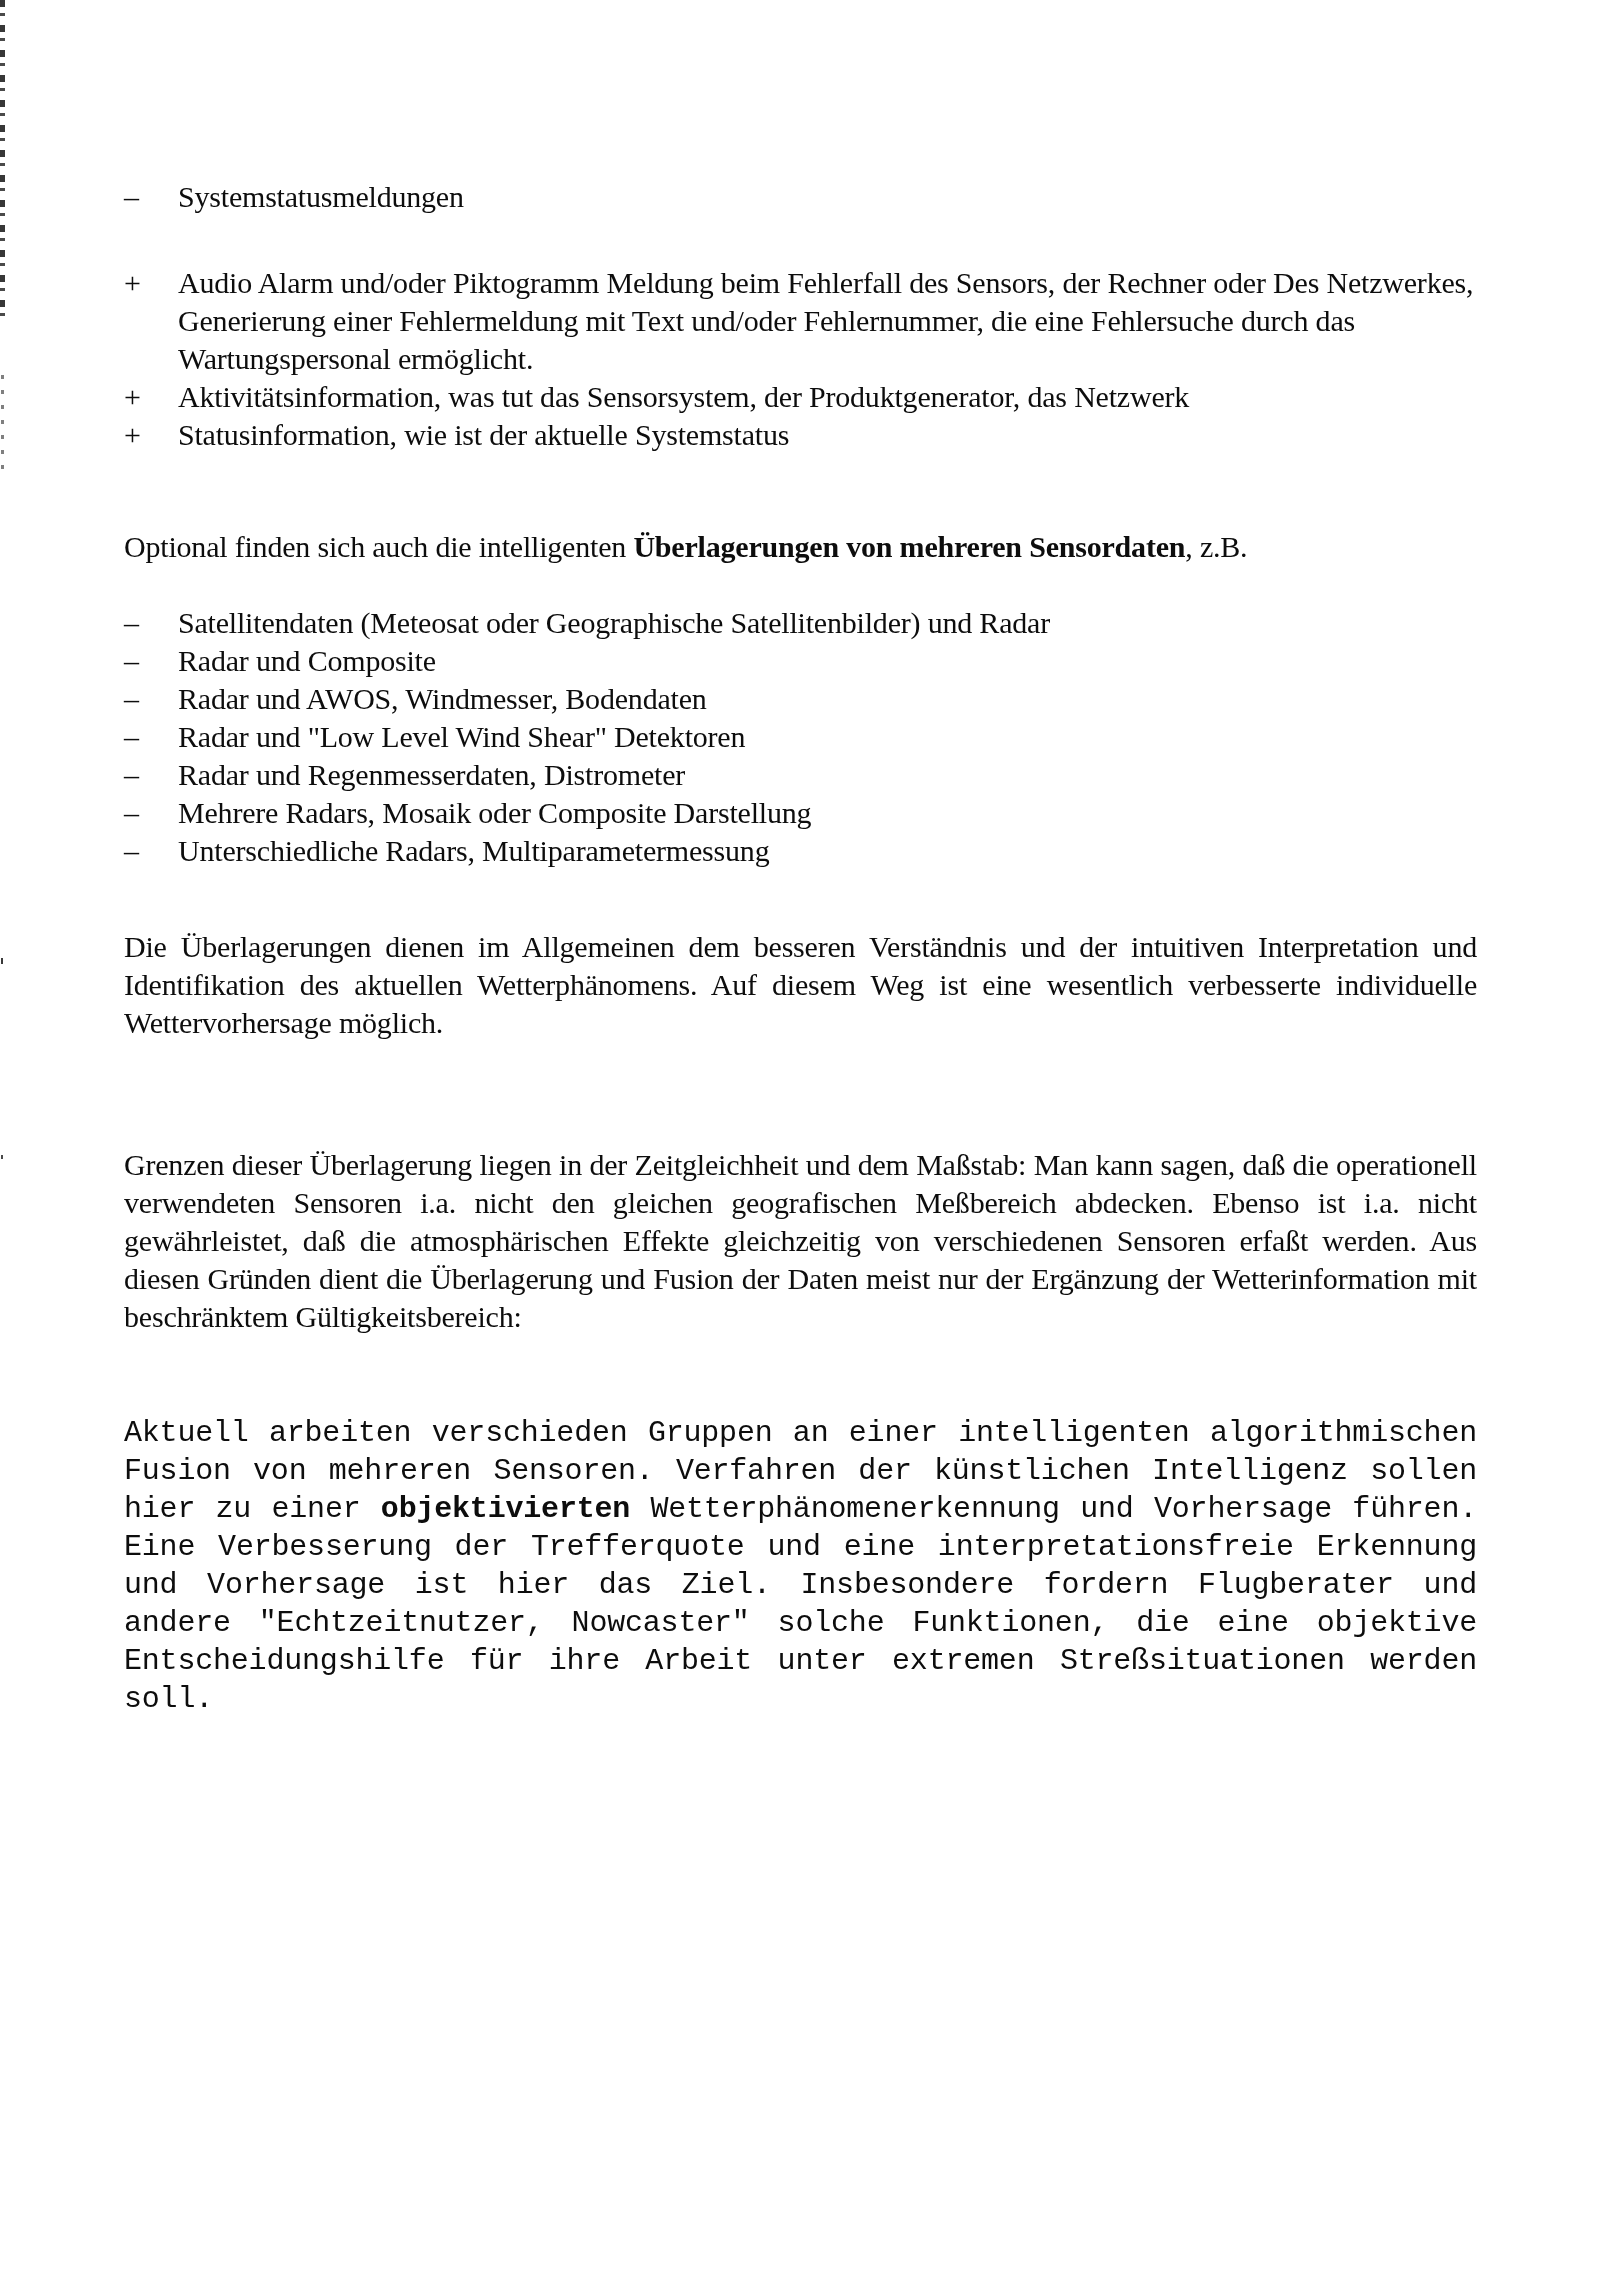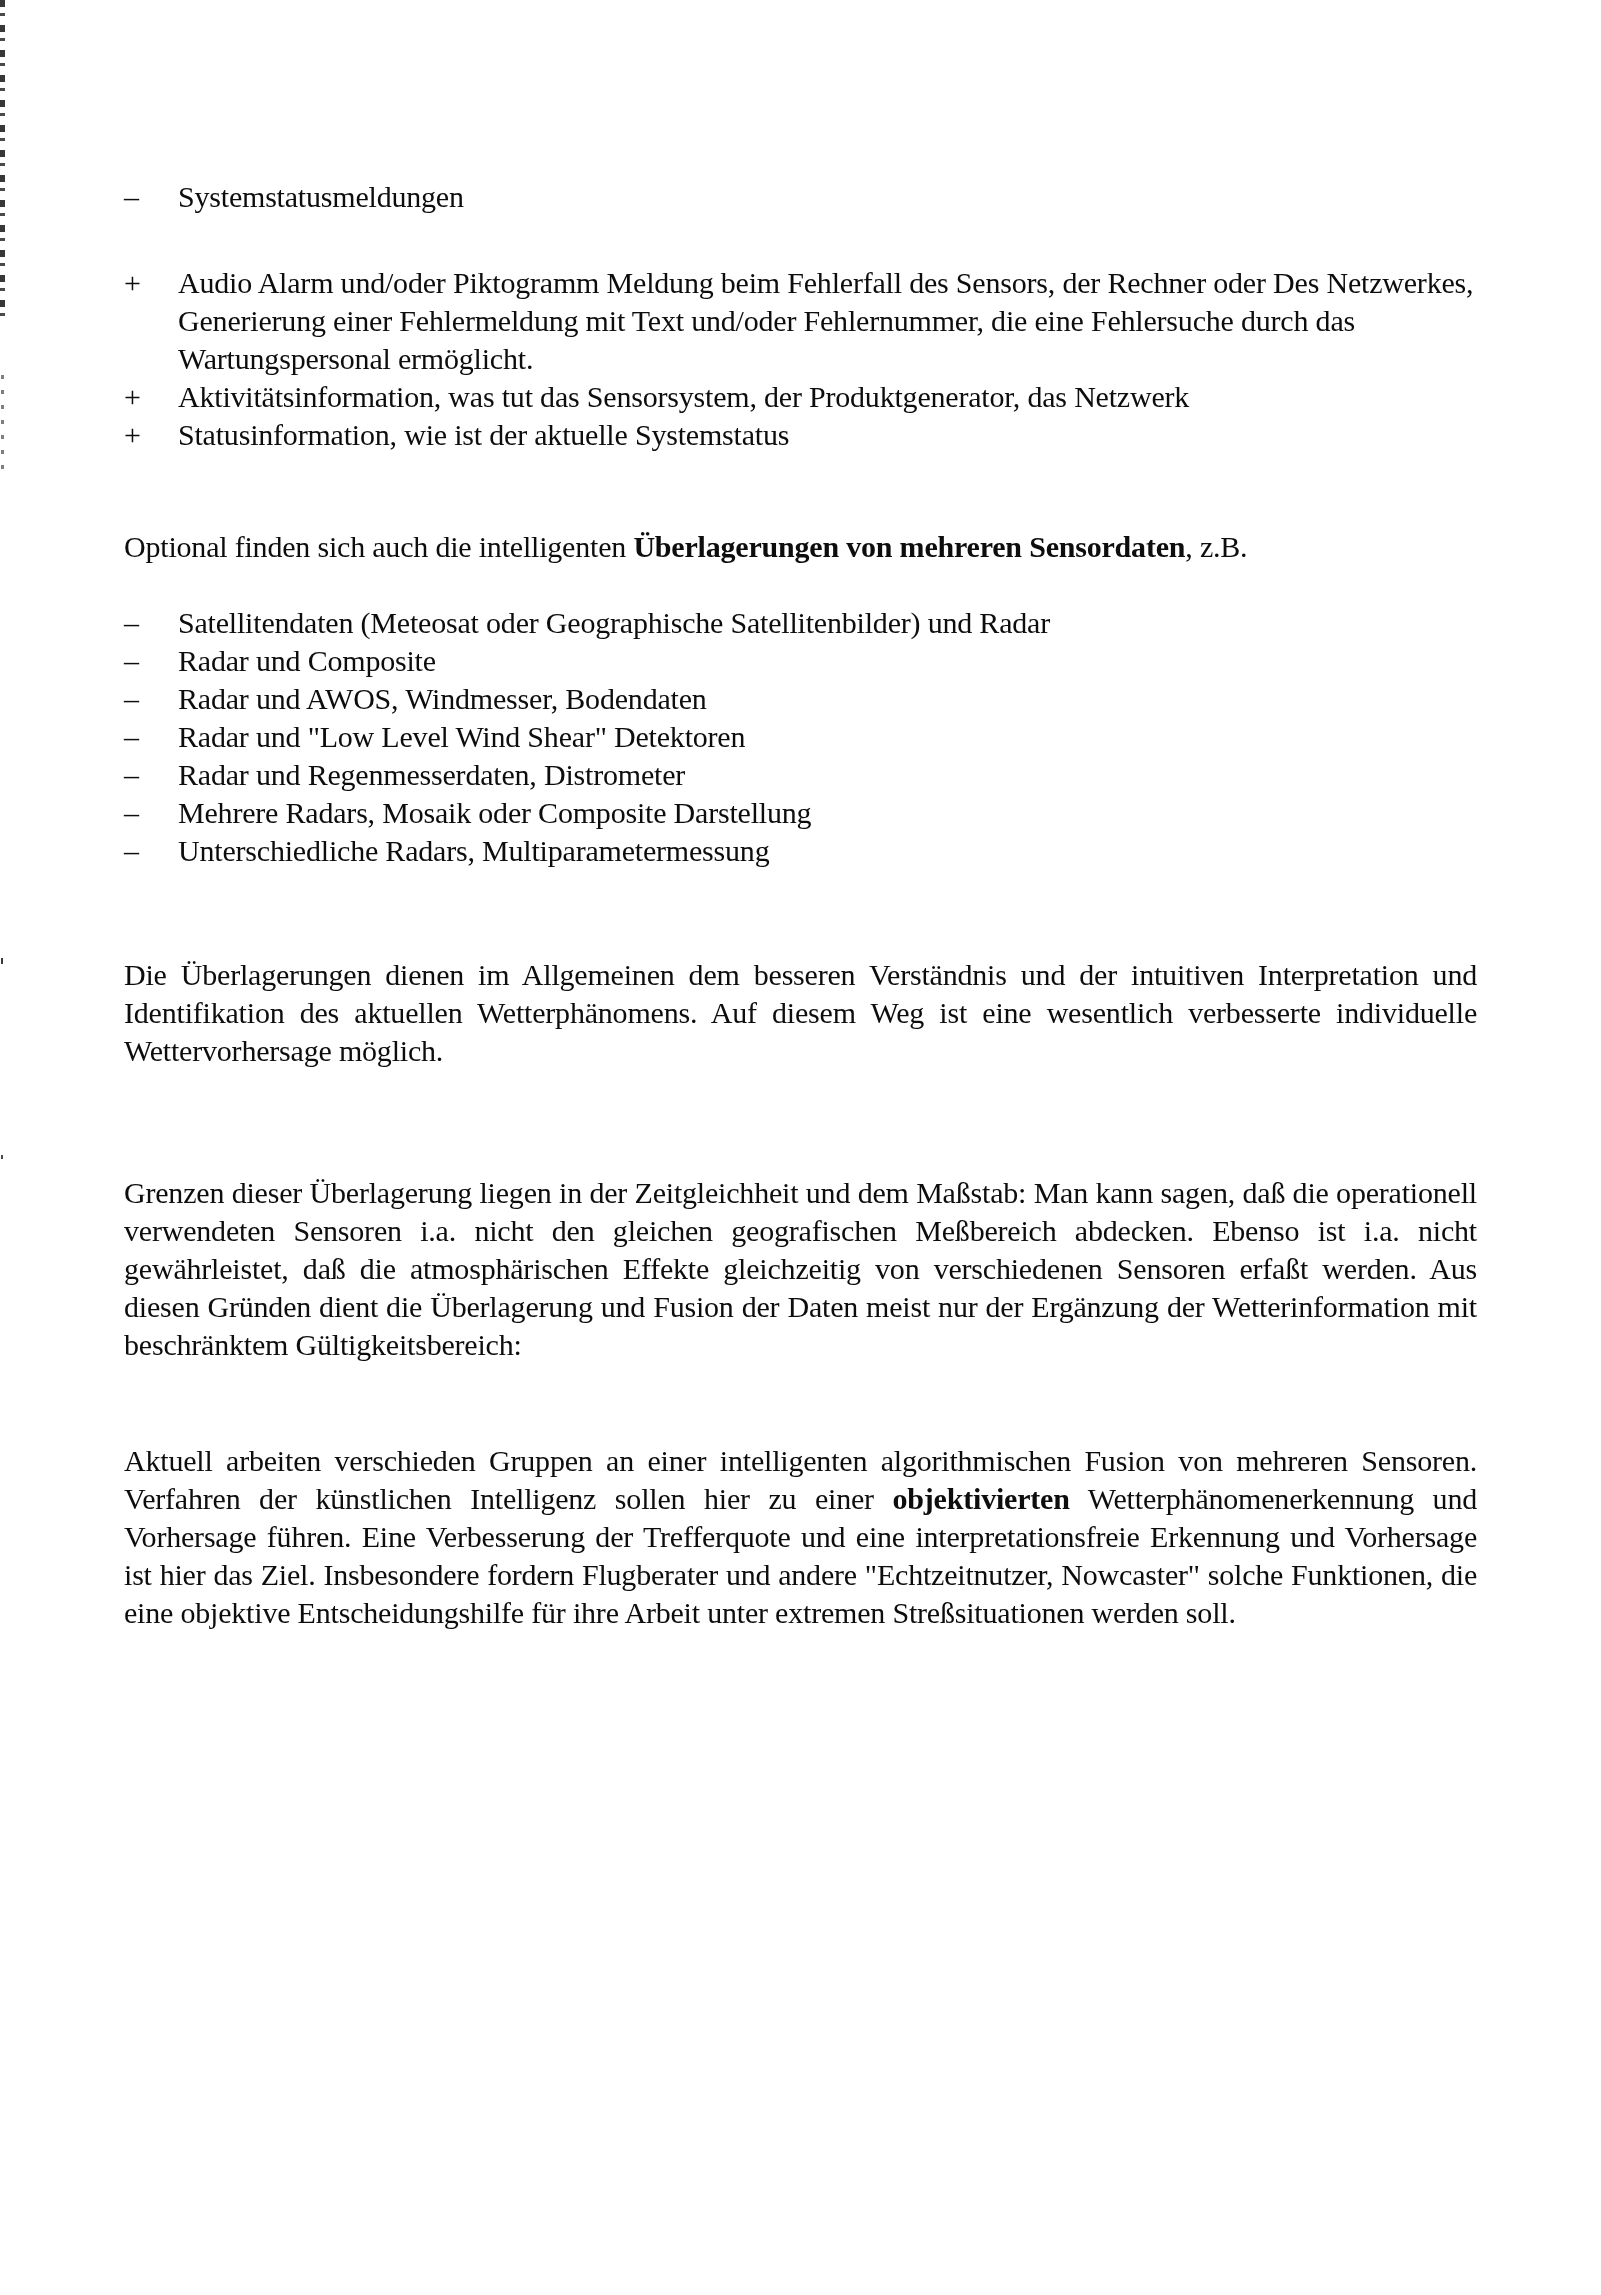--- a/index.html
+++ b/index.html
@@ -56,23 +56,23 @@
   .heading-row { margin-top: 178px; }
 
   .para {
     margin: 0;
     text-align: justify;
   }
   .para-intro   { margin-top: 30px; }
   .plus-list    { margin-top: 48px; }
   .optional-line{ margin: 0; margin-top: 74px; }
   .dash-list    { margin-top: 38px; }
-  .para-overlay { margin-top: 86px; }
+  .para-overlay { margin-top: 58px; }
   .para-grenzen { margin-top: 104px; }
-  .para-aktuell { margin-top: 78px; }
+  .para-aktuell { margin-top: 78px; font-family: Liberation Mono, monospace; }
 
   .optional-line b, .para b { font-weight: 700; }
 
   .page-number {
     margin-top: 364px;
     text-align: right;
     letter-spacing: 0;
   }
 </style>
 </head>

